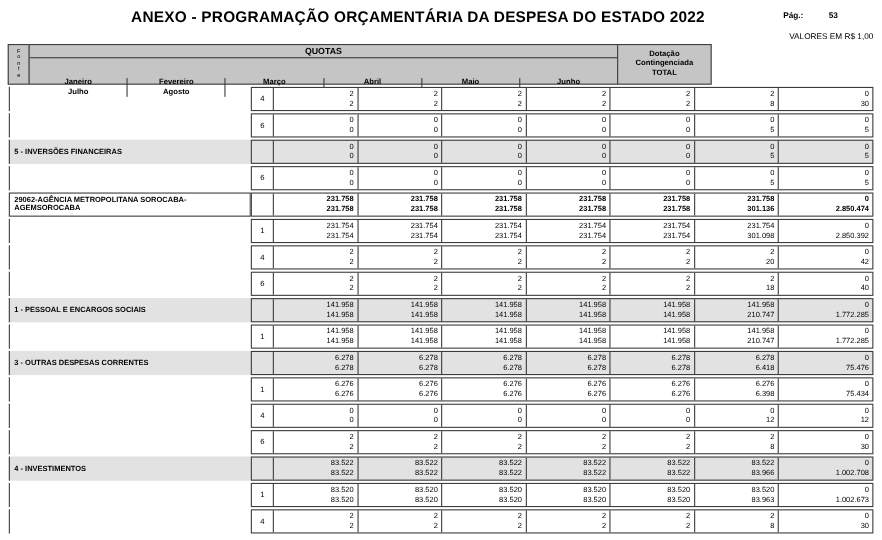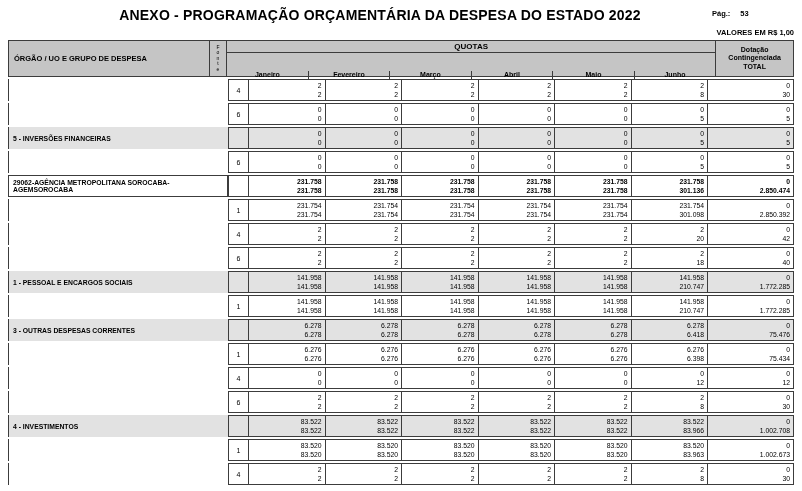--- a/index.html
+++ b/index.html
@@ -6,22 +6,22 @@
   html,body { background:#ffffff; }
   body {
     width:802px; height:491px; position:relative; overflow:hidden;
     font-family:"Liberation Sans", sans-serif; color:#000;
   }
   .title {
     position:absolute; top:7px; left:0; width:760px; text-align:center;
     font-size:14px; font-weight:bold; letter-spacing:0.2px;
   }
   .pag { position:absolute; top:9px; left:712px; font-size:7.5px; font-weight:bold; }
-  .pag .num { margin-left:10px; }
-  .valores { position:absolute; top:28px; right:8px; font-size:7.5px; font-weight:bold; }
+  .pag .num { margin-left:23px; }
+  .valores { position:absolute; top:28px; right:8px; font-size:7.5px; font-weight:normal; }
 
   .table { position:absolute; top:40px; left:8px; width:786px; }
 
   
   .thead { display:flex; height:37px; }
   .thead > div { border:1px solid var(--bd); background:var(--hbg); }
   .h-org {
     width:220px; font-size:7.5px; font-weight:bold;
     display:flex; align-items:center; padding-left:5px;
   }
@@ -75,21 +75,20 @@
 
 <div class="page">
   <div class="title">ANEXO - PROGRAMAÇÃO ORÇAMENTÁRIA DA DESPESA DO ESTADO 2022</div>
   <div class="pag">
     <span>Pág.:</span><span class="num">53</span>
   </div>
   <div class="valores">VALORES EM R$ 1,00</div>
 
   <div class="table">
     <div class="thead">
-      <div class="h-org">ÓRGÃO / UO E GRUPO DE DESPESA</div>
       <div class="h-fonte" id="fonteHdr">
           <div>F</div>
           <div>o</div>
           <div>n</div>
           <div>t</div>
           <div>e</div>
         </div>
       <div class="h-quotas-wrap">
         <div class="h-quotas">QUOTAS</div>
         <div class="h-months" id="monthsHdr">

